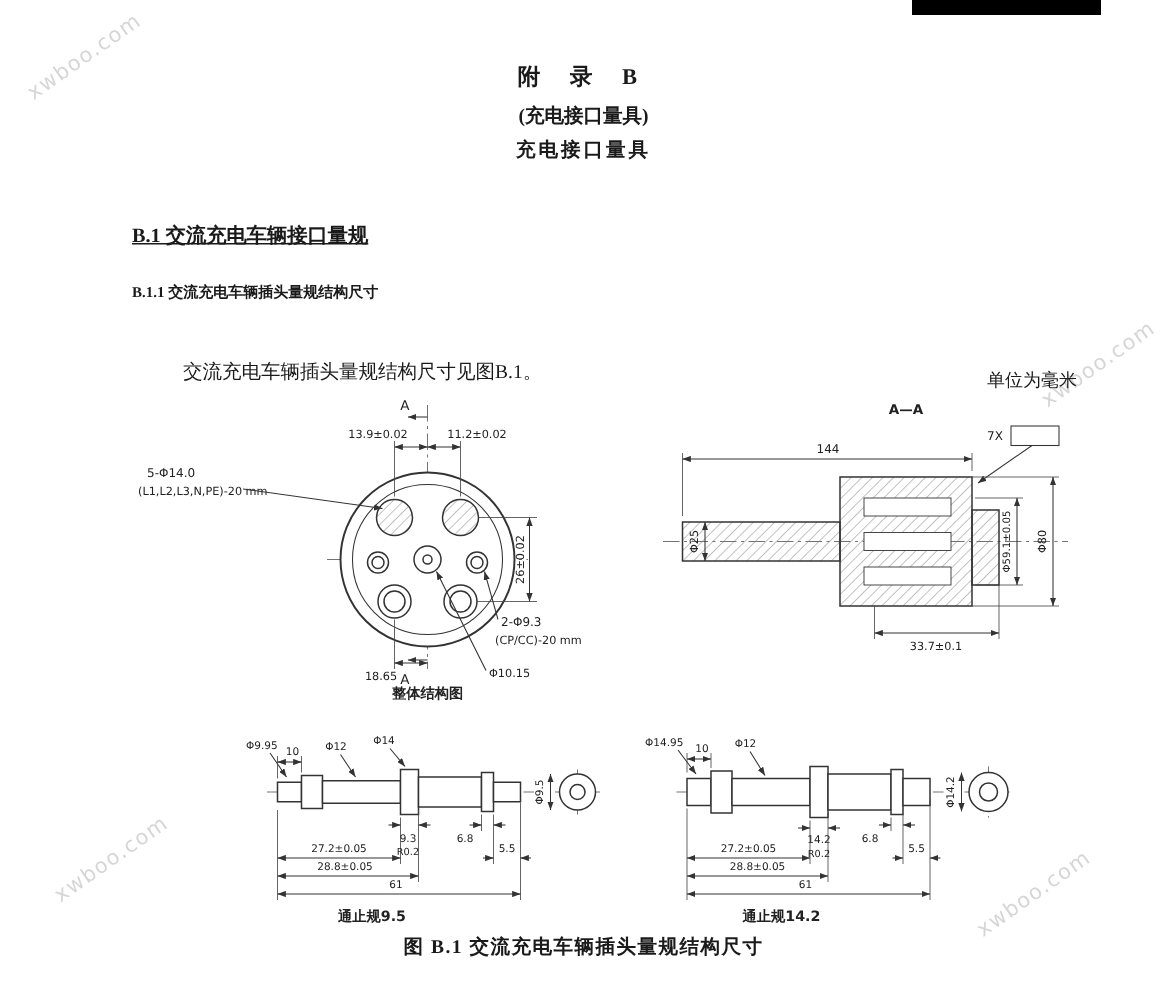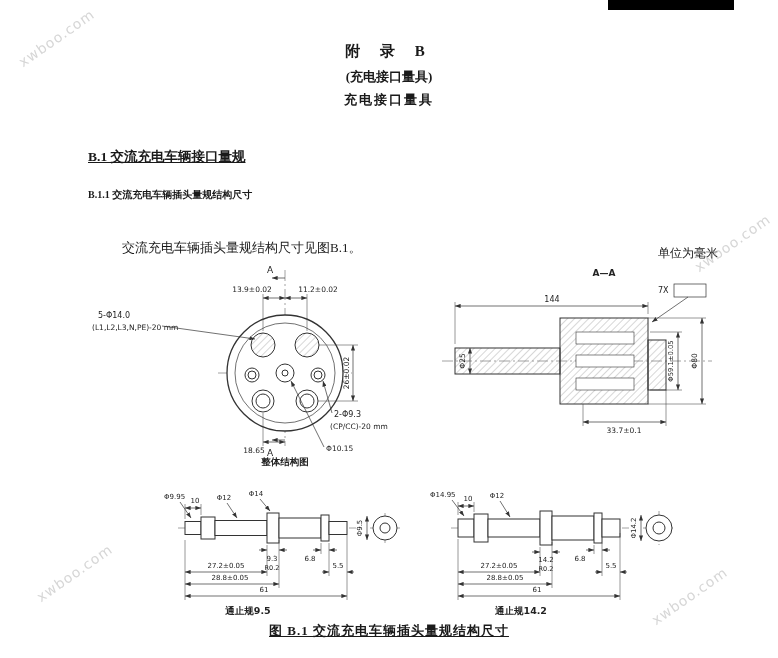--- a/index.html
+++ b/index.html
@@ -16,21 +16,21 @@
   }
   .redacted{position:absolute;background:#000;}
   .center{left:0;width:778px;text-align:center;}
   .title1{top:42px;font-size:15px;font-weight:bold;letter-spacing:8px;}
   .title2{top:68px;font-size:13px;font-weight:bold;}
   .title3{top:91px;font-size:13px;font-weight:bold;letter-spacing:2px;}
   .h-b1{top:148px;left:88px;font-size:13.5px;font-weight:bold;text-decoration:underline;}
   .h-b11{top:188px;left:88px;font-size:10px;font-weight:bold;}
   .body-text{top:239px;left:122px;font-size:13px;}
   .unit-note{top:245px;right:60px;font-size:12px;}
-  .caption{top:622px;font-size:13px;font-weight:bold;letter-spacing:1px;text-decoration:underline;}
+  .caption{top:622px;font-size:13px;font-weight:bold;letter-spacing:1px;}
   svg{position:absolute;left:0;top:256px;}
   svg text{
     font-family:"DejaVu Sans", sans-serif;fill:#222;
     stroke:none;
   }
   .ol{stroke:#333;stroke-width:1;fill:#fff;}
   .olh{stroke:#333;stroke-width:1;}
   .dim{stroke:#333;stroke-width:0.7;fill:none;}
   .ext{stroke:#444;stroke-width:0.55;fill:none;}
   .cl{stroke:#555;stroke-width:0.55;fill:none;stroke-dasharray:11 3 2 3;}

